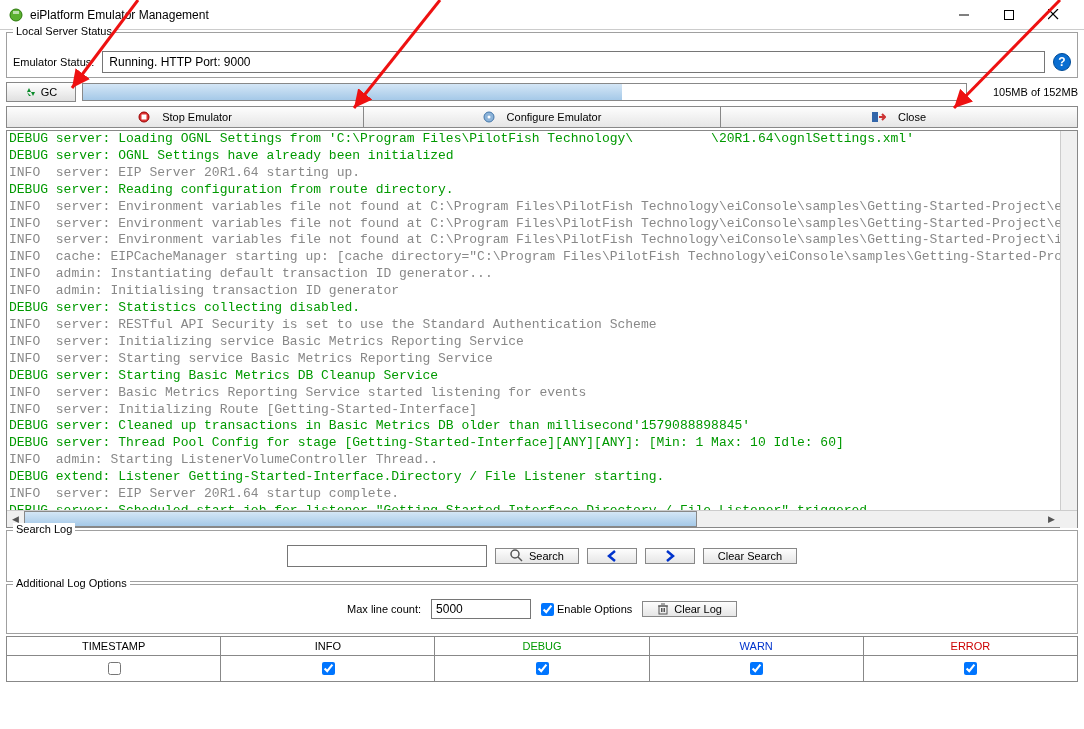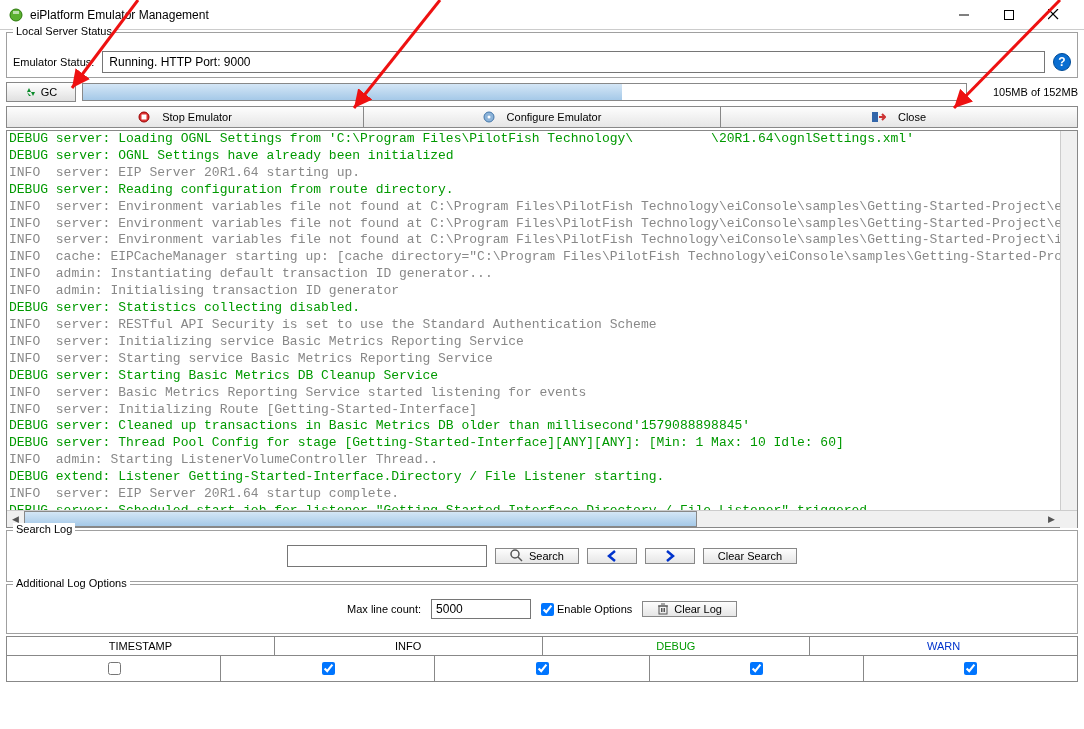--- a/index.html
+++ b/index.html
@@ -316,20 +316,21 @@
   </div>
 </div>
 
 <div class="filter-row">
   <div class="filter-container">
     <div class="filter-header">
       <div class="filter-cell c-black">TIMESTAMP</div>
       <div class="filter-cell c-black">INFO</div>
       <div class="filter-cell c-green">DEBUG</div>
       <div class="filter-cell c-blue">WARN</div>
+      <div class="filter-cell c-red">ERROR</div>
     </div>
     <div class="filter-check-row filter-divider">
       <div class="filter-cell"><input type="checkbox" id="f-ts" style=""></div>
       <div class="filter-cell"><input type="checkbox" id="f-info" checked="" style=""></div>
       <div class="filter-cell"><input type="checkbox" id="f-debug" checked="" style=""></div>
       <div class="filter-cell"><input type="checkbox" id="f-warn" checked="" style=""></div>
       <div class="filter-cell"><input type="checkbox" id="f-error" checked="" style=""></div>
     </div>
   </div>
 </div>

